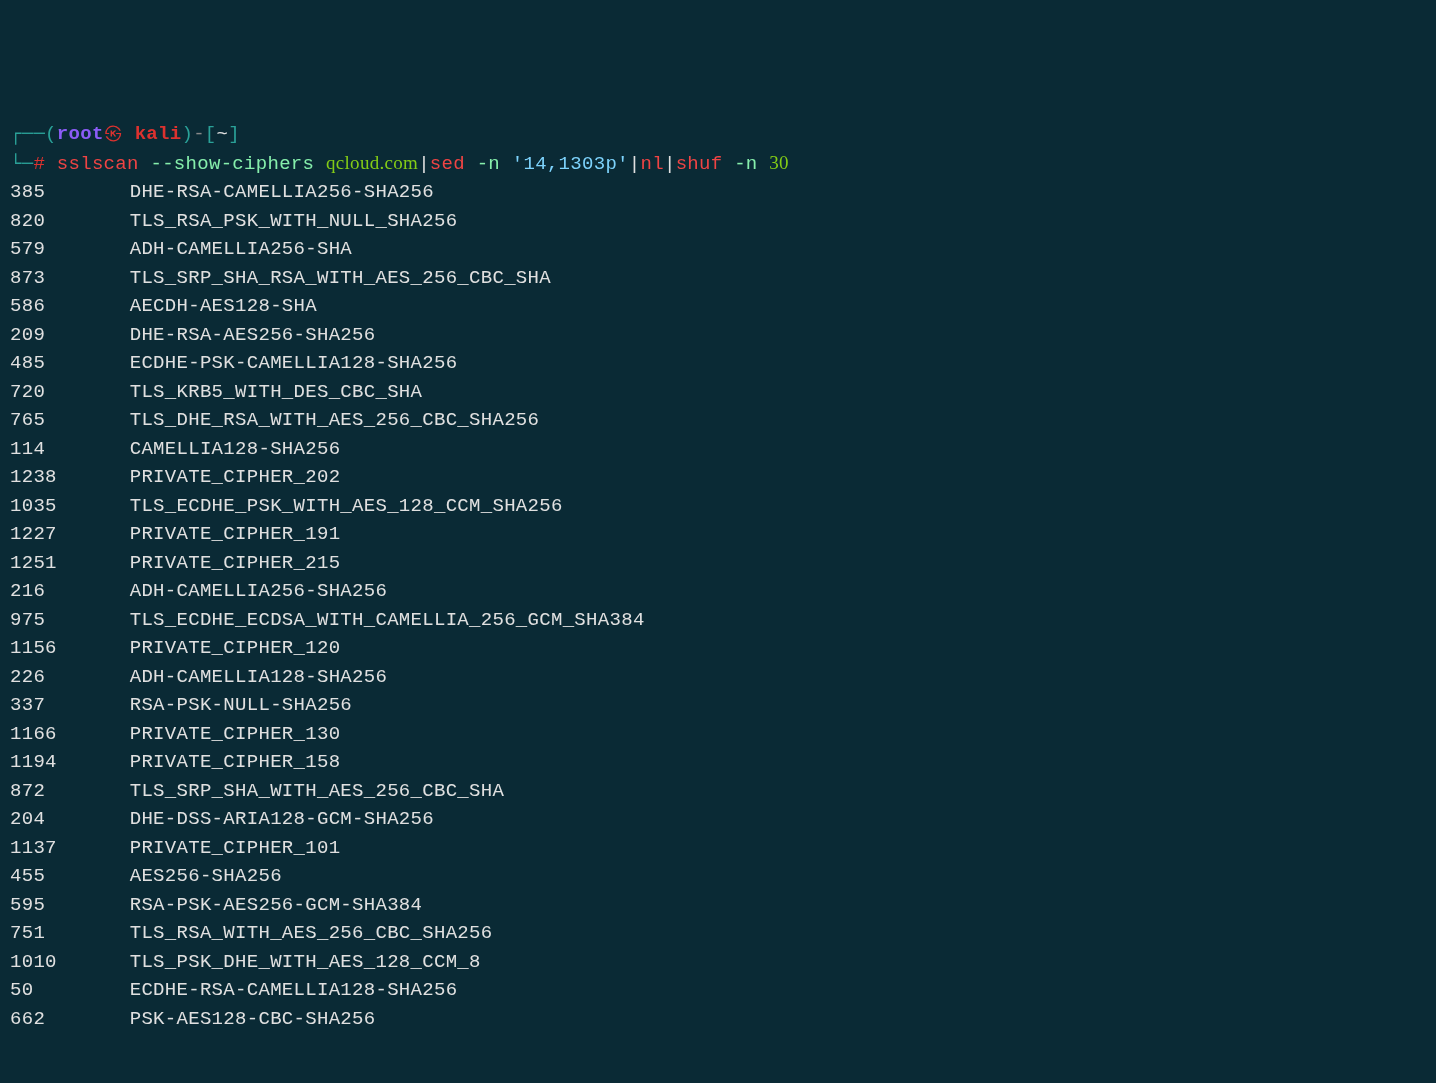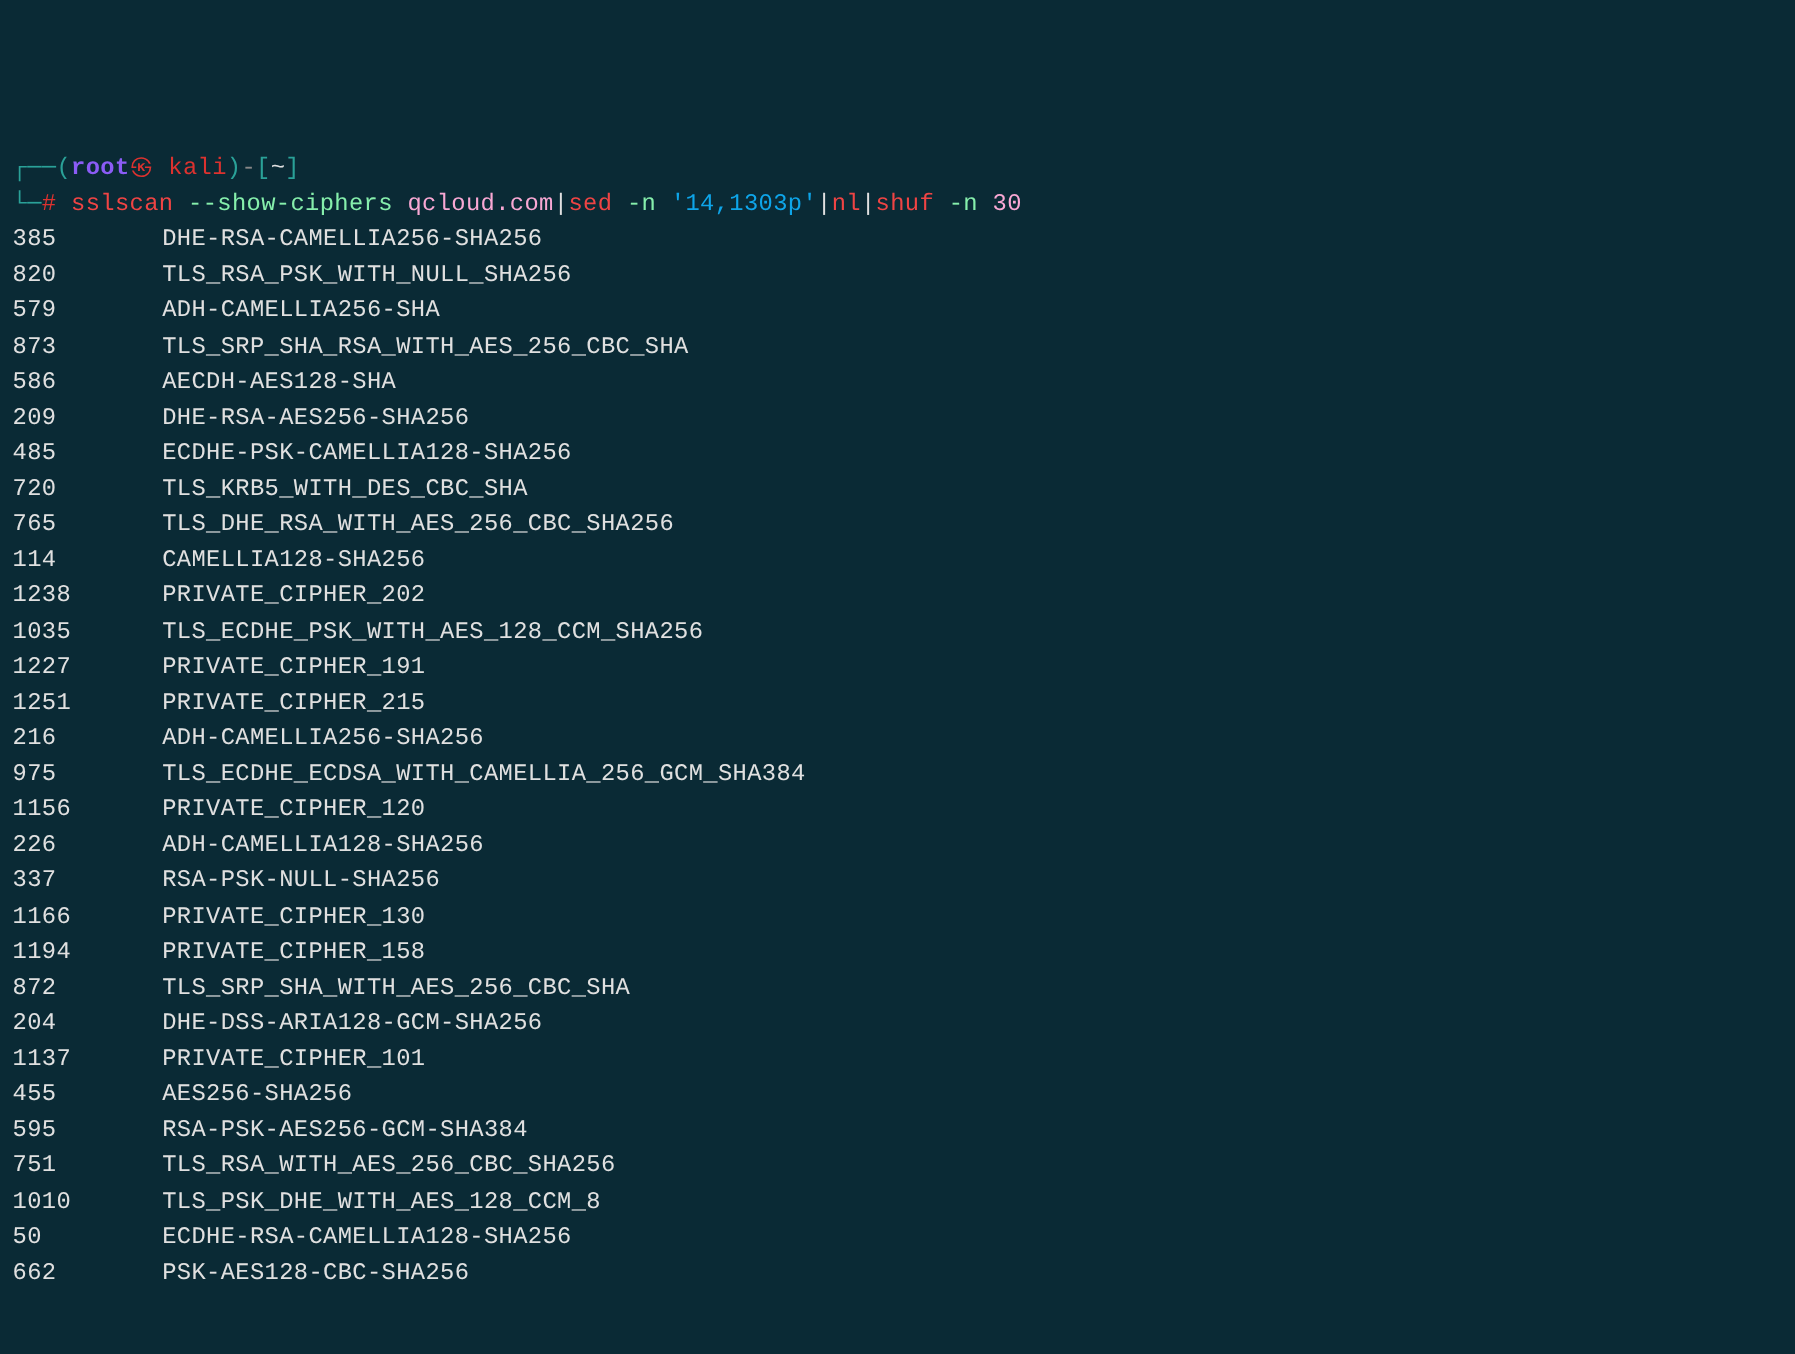--- a/index.html
+++ b/index.html
@@ -31,48 +31,49 @@
     }
     .root {
       color: #8b5cf6;
       font-weight: bold;
     }
     .skull {
       color: #dc322f;
     }
     .kali {
       color: #dc322f;
-      font-weight: normal;
+      font-weight: bold;
     }
     .dash {
       color: #888;
     }
     .bracket {
       color: #2aa198;
     }
     .tilde {
       color: #e0e0e0;
     }
     .hash {
       color: #dc322f;
     }
     .cmd {
       color: #ef4444;
     }
     .arg {
-      color: #f9a8d4;
+      color: #84cc16;
+      font-family: Liberation Serif, serif;
     }
     .pipe {
       color: #e0e0e0;
     }
     .option {
       color: #86efac;
     }
     .string {
-      color: #0ea5e9;
+      color: #7dd3fc;
     }
     .output-line {
       display: block;
       color: #e0e0e0;
     }
     .num-col {
       display: inline-block;
       width: 5.5ch;
     }
     .gap {

